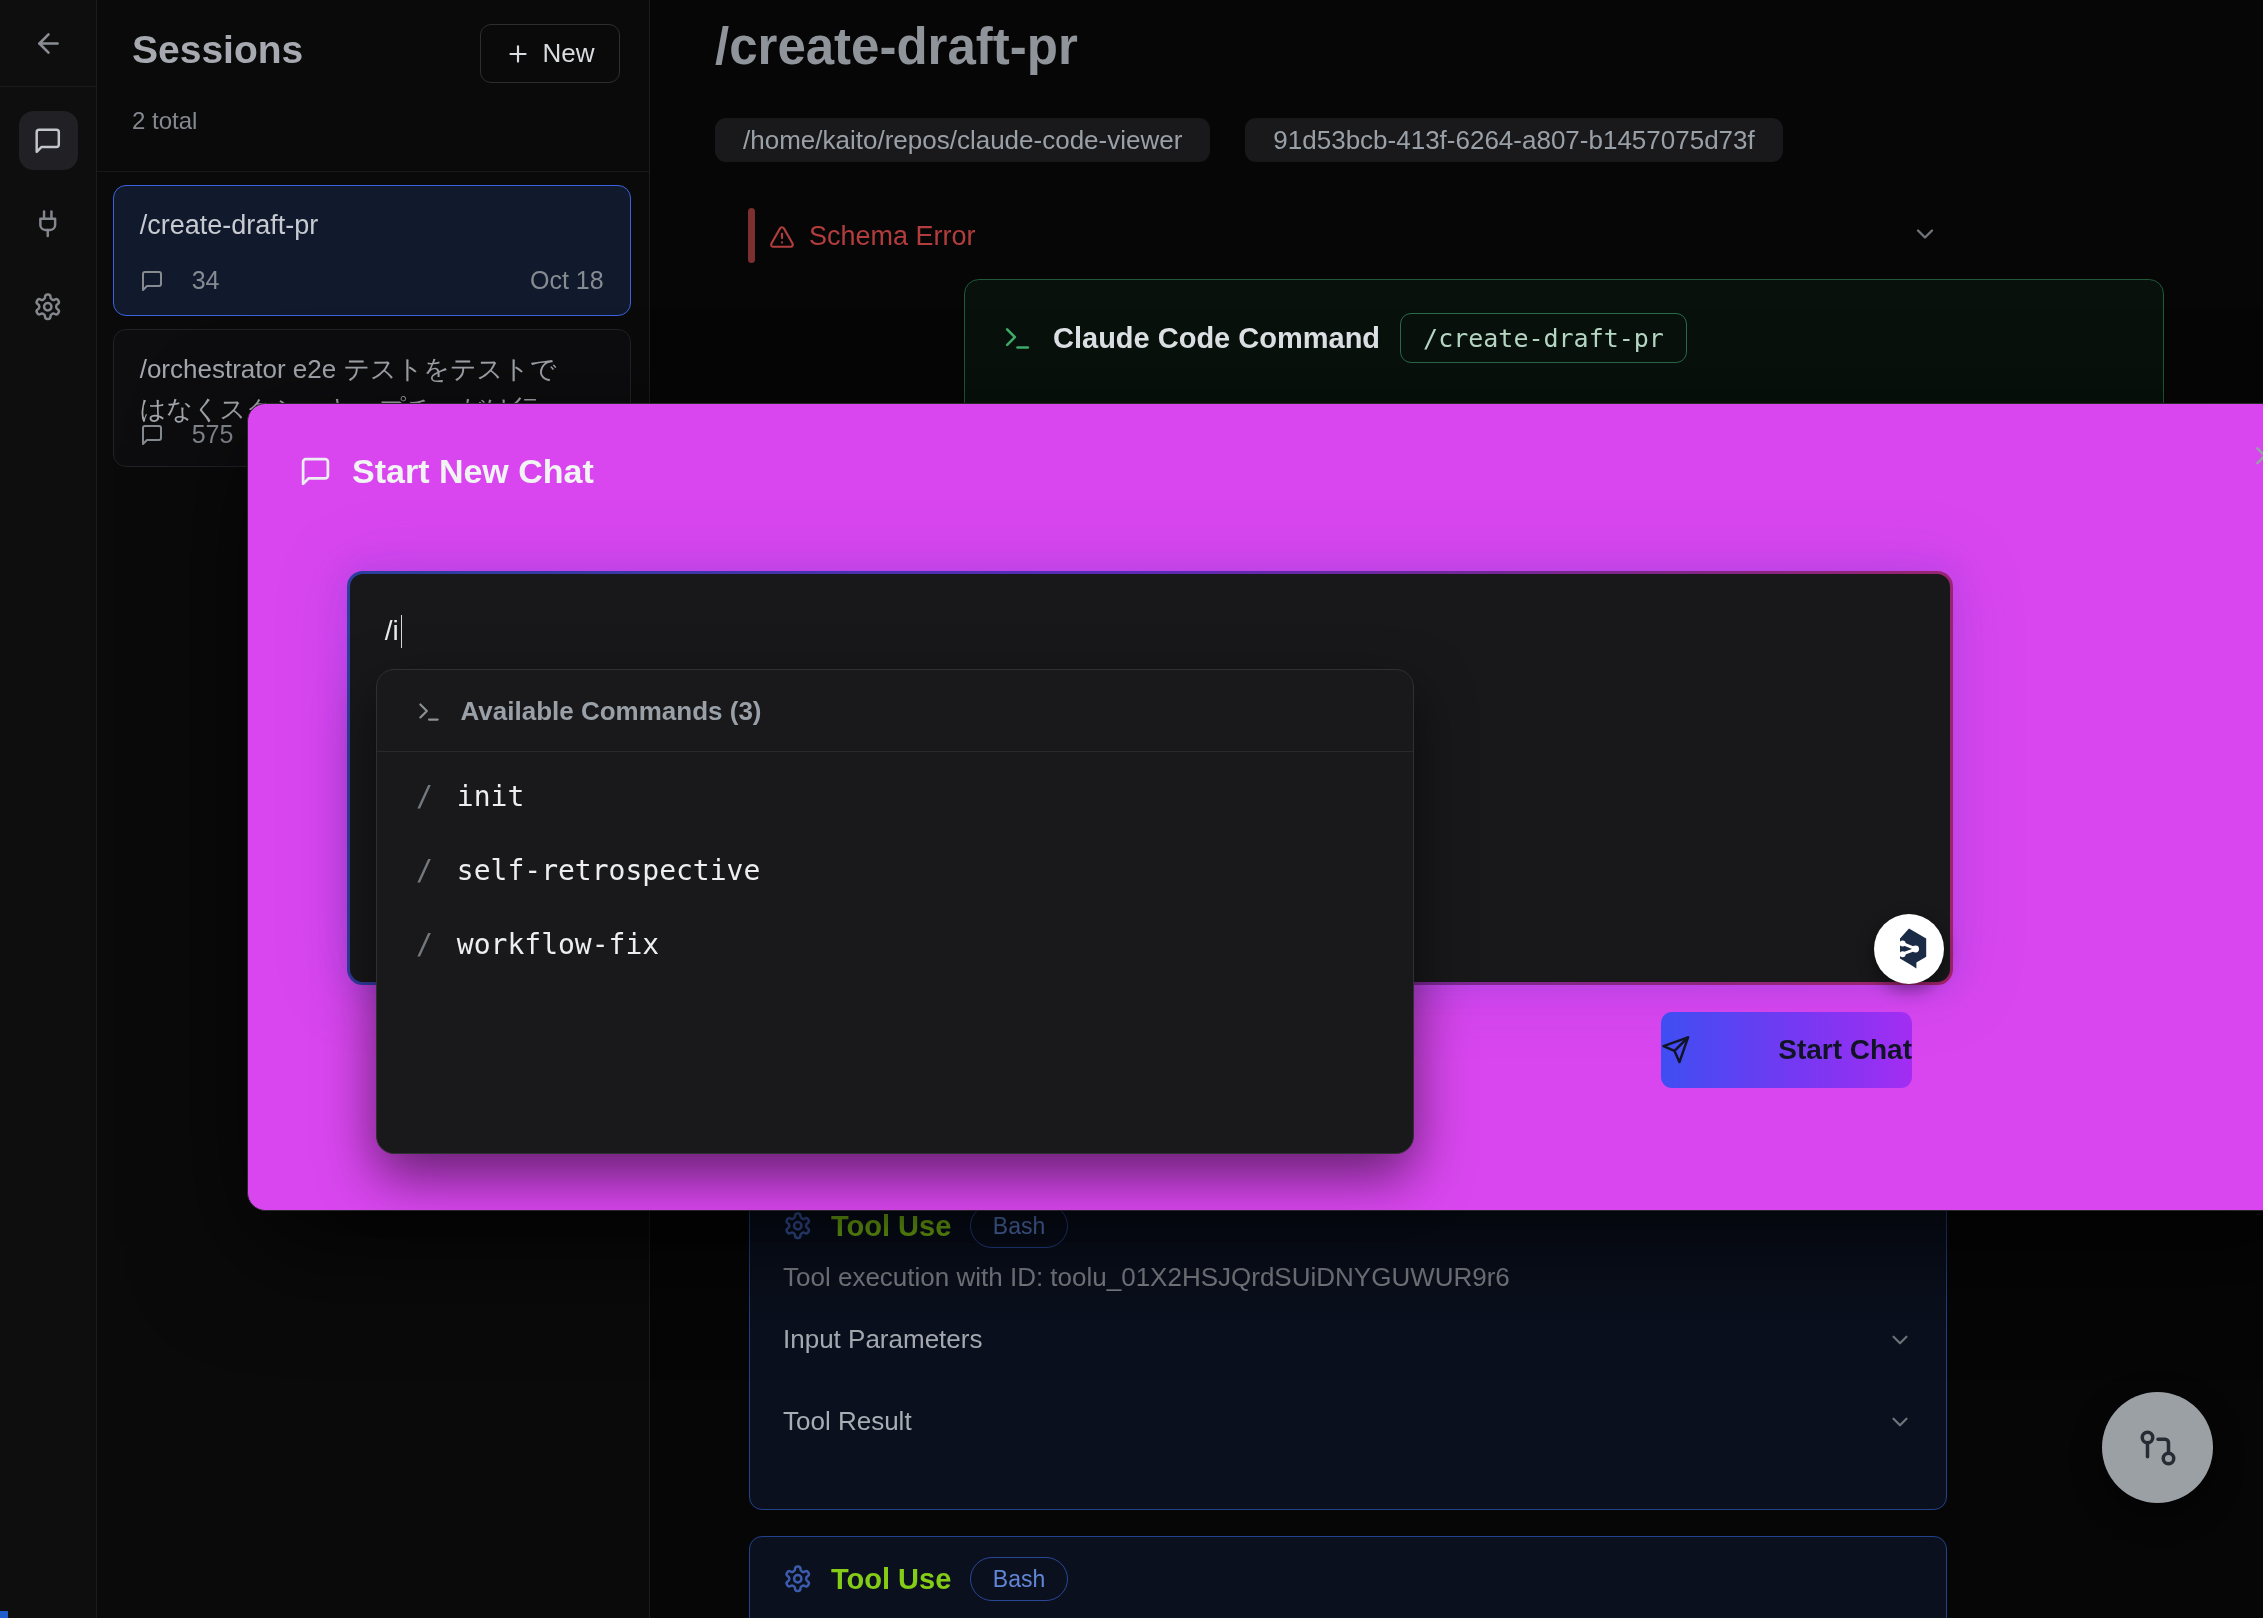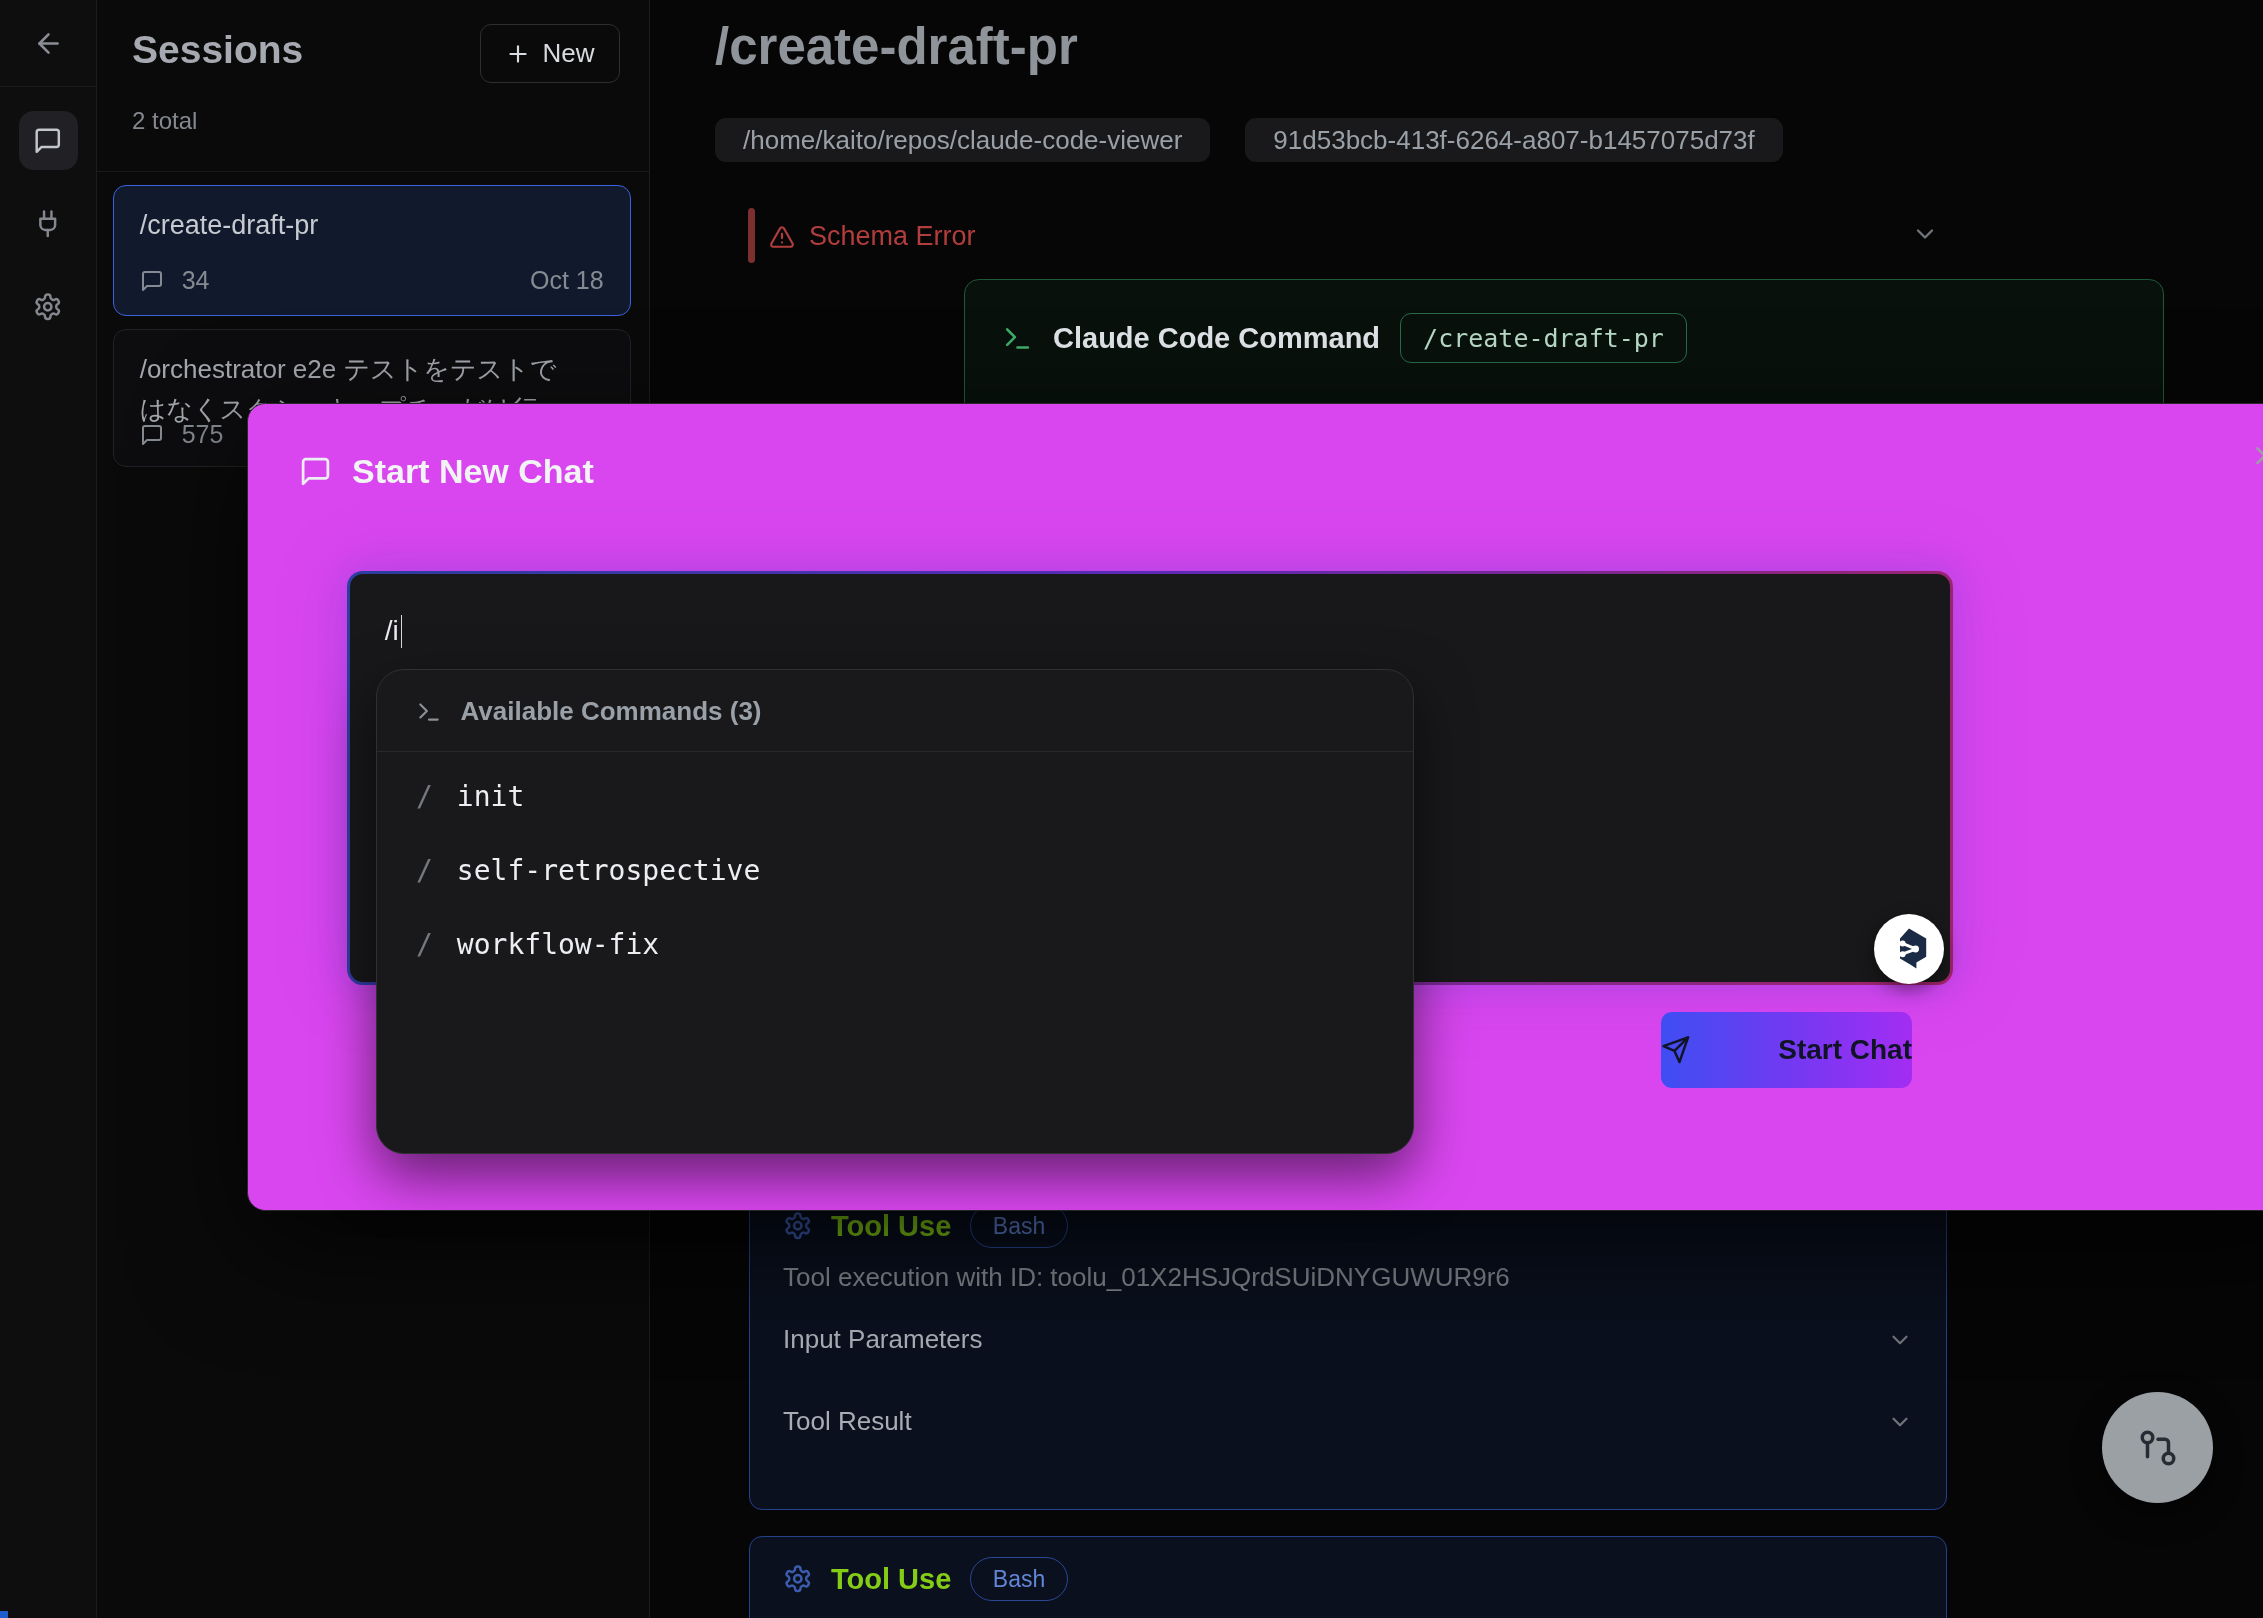--- a/index.html
+++ b/index.html
@@ -21,21 +21,21 @@
   .sessions-head { position:relative; height:172px; border-bottom:0.9px solid #19191b; }
   .sessions-title { position:absolute; left:35px; top:28px; font-size:39px; font-weight:700; color:#a6aab0; }
   .new-btn { position:absolute; right:29.5px; top:24px; height:59px; padding:0 24px; display:flex; align-items:center; gap:11px; border:0.9px solid #2e2e31; border-radius:11px; color:#d8dbdf; font-size:26px; background:transparent; cursor:pointer; }
   .sessions-count { position:absolute; left:35px; top:107px; font-size:24px; color:#85898f; }
 
   .scard { position:absolute; left:15.7px; border-radius:13px; padding:24px 26px; }
   .scard1 { top:185px; width:518px; height:131px; background:#111a2d; border:1.8px solid #3c62dd; }
   .scard2 { top:329px; width:518px; height:138px; background:#0d0d0f; border:0.9px solid #222226; padding-top:18.5px; }
   .scard-title { font-size:27px; color:#c7cad0; }
   .scard2 .scard-title { font-size:26px; color:#a4a8ae; line-height:1.55; }
-  .scard-meta { position:absolute; left:26px; right:26px; bottom:20px; display:flex; align-items:center; gap:18px; color:#868b92; font-size:25px; }
+  .scard-meta { position:absolute; left:26px; right:26px; bottom:20px; display:flex; align-items:center; gap:28px; color:#868b92; font-size:25px; }
   .scard-date { margin-left:auto; }
 
   
   .main-title { position:absolute; left:715px; top:16.6px; font-size:51px; font-weight:700; color:#8f939a; }
   .chips { position:absolute; left:715px; top:118px; display:flex; gap:35px; }
   .chip { height:44px; display:flex; align-items:center; padding:0 28px; background:#19191b; border-radius:11px; font-size:26px; color:#9aa0a7; }
 
   .schema { position:absolute; left:748px; top:205px; width:1200px; height:61px; }
   .schema-bar { position:absolute; left:0; top:2.8px; width:6.5px; height:55px; border-radius:4.6px; background:#7c2f2f; }
   .schema-icon { position:absolute; left:21px; top:18.5px; }
@@ -69,21 +69,21 @@
 
   .glow-wrap { position:absolute; left:99px; top:167px; width:1606px; height:414px; border-radius:15.7px; padding:2.8px;
     background:linear-gradient(105deg,#2b3f9e 0%,#5b2bb8 45%,#a02468 100%);
     box-shadow:0 0 65px 9.2px rgba(99,57,190,.17), 0 0 31px rgba(40,70,200,.15); }
   .chat-input { width:100%; height:100%; border-radius:13px; background:#18181a; position:relative; }
   .input-text { position:absolute; left:35px; top:41px; font-size:28px; color:#e8eaee; display:flex; align-items:center; }
   .caret { display:inline-block; width:1.8px; height:33px; background:#d5d8dd; margin-left:1.8px; }
 
   .hex-badge { position:absolute; left:1626px; top:510px; width:70px; height:70px; border-radius:50%; background:#ffffff; display:flex; align-items:center; justify-content:center; z-index:55; box-shadow:0 5.5px 16.6px rgba(0,0,0,.45); }
 
-  .cmd-pop { position:absolute; left:128px; top:265px; width:1038px; height:485px; background:#19191b; border:0.9px solid #303034; border-radius:28px; box-shadow:0 22px 55px rgba(0,0,0,.55); z-index:54; }
+  .cmd-pop { position:absolute; left:128px; top:265px; width:1038px; height:485px; background:#19191b; border:0.9px solid #303034; border-radius:18px; box-shadow:0 22px 55px rgba(0,0,0,.55); z-index:54; }
   .pop-head { position:absolute; left:39px; top:26px; display:flex; align-items:center; gap:18.5px; color:#9aa0a8; font-size:26px; font-weight:600; }
   .pop-divider { position:absolute; left:0; right:0; top:81px; height:0.9px; background:#29292c; }
   .pop-list { position:absolute; left:0; right:0; top:89px; }
   .pop-item { height:74px; display:flex; align-items:center; gap:24px; padding:0 39px; font-size:28px; cursor:pointer; }
   .pop-slash { color:#74787f; }
   .pop-name { color:#eceef1; }
 
   .start-btn { position:absolute; left:1413px; top:608px; width:251px; height:76px; border:none; border-radius:11px;
     background:linear-gradient(90deg,#3e4ef2 0%,#7638f2 55%,#a32df2 100%);
     display:flex; align-items:center; justify-content:space-between; gap:28px; font-size:28px; font-weight:600; color:#101426; cursor:pointer; font-family:"Liberation Sans",sans-serif; }

